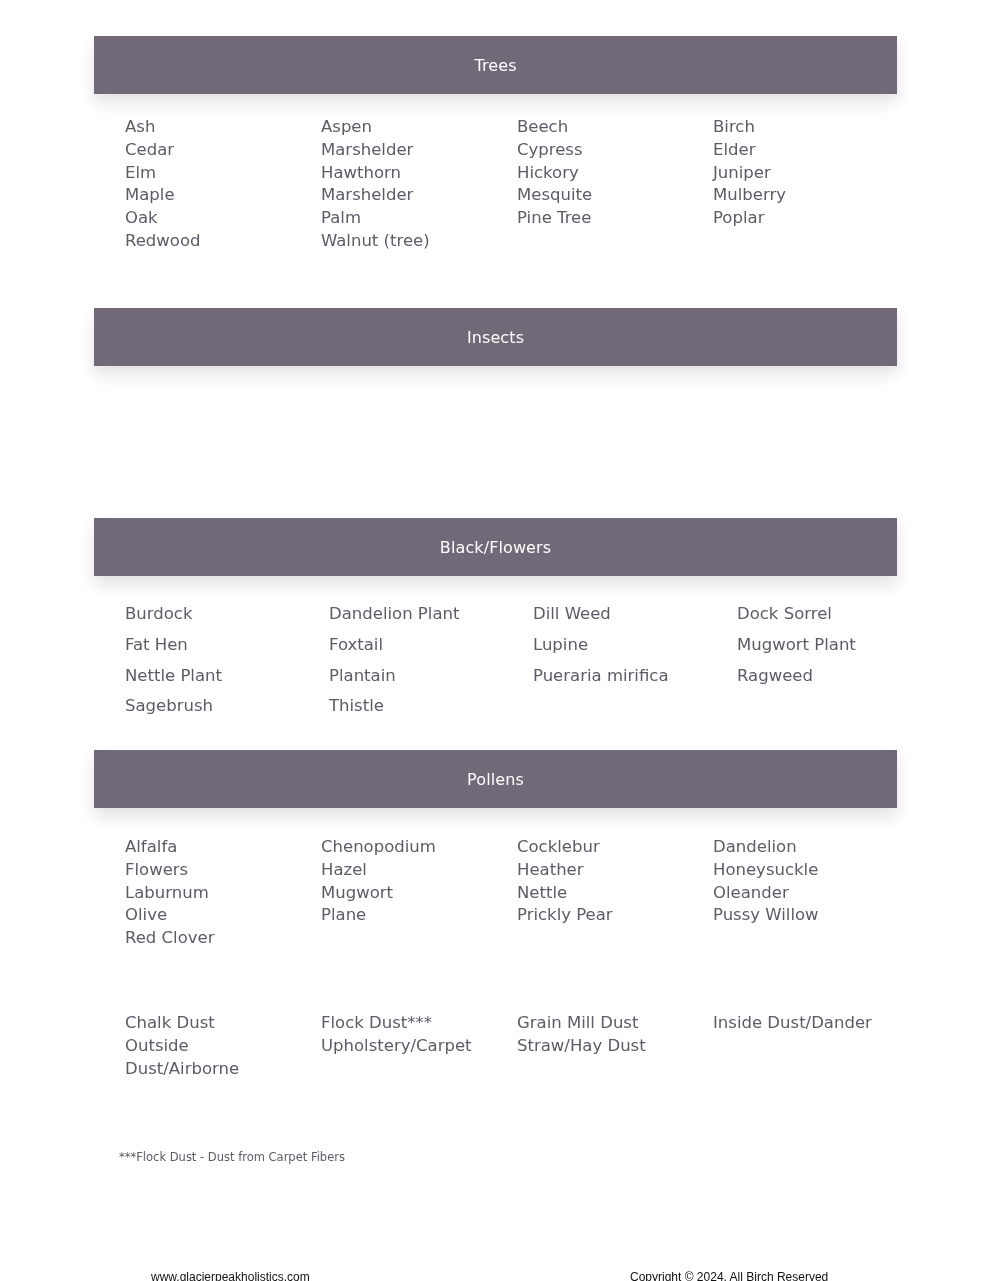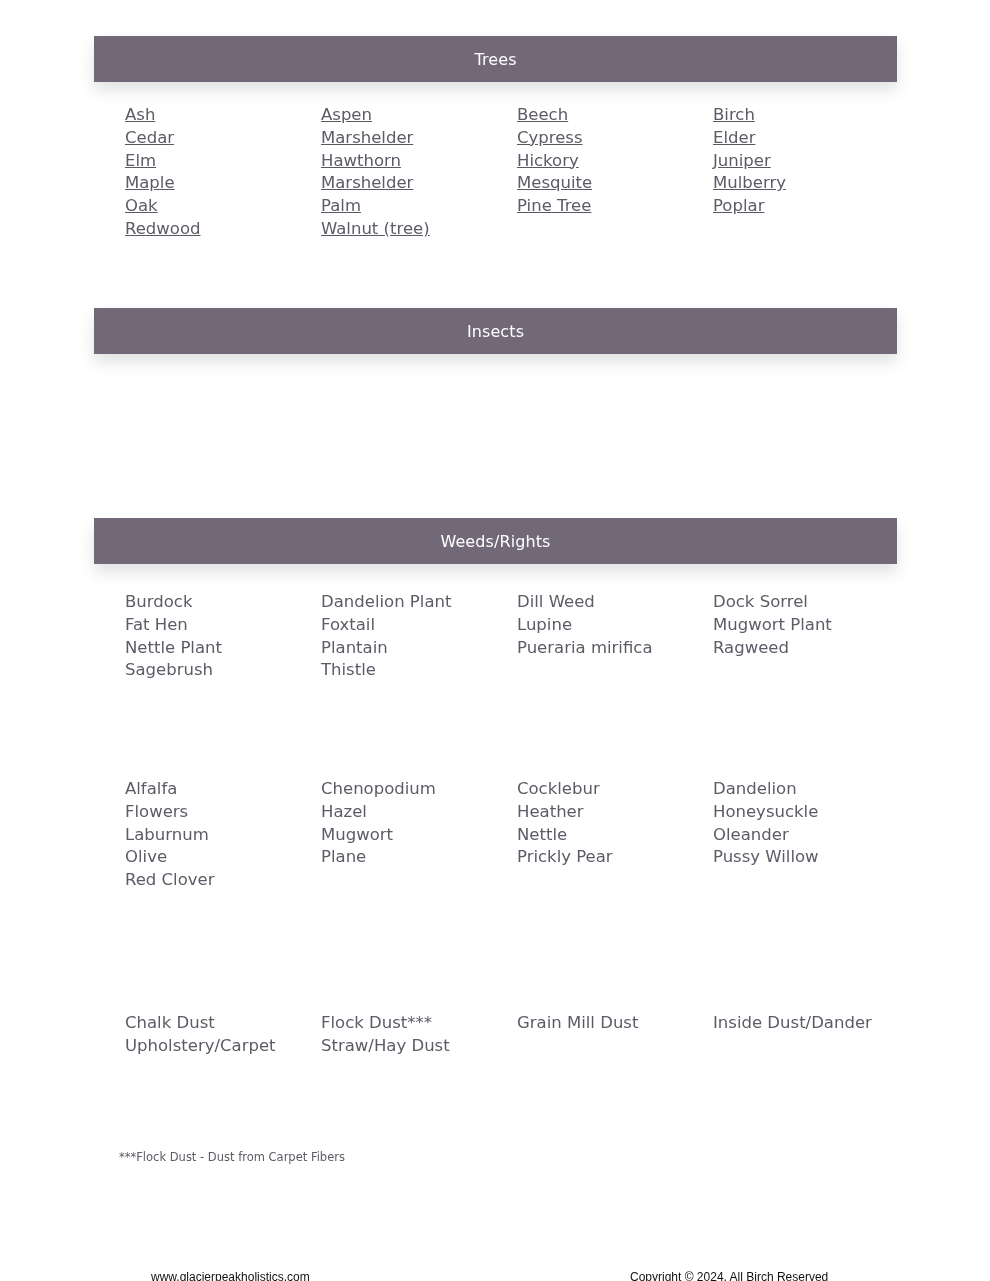--- a/index.html
+++ b/index.html
@@ -1,20 +1,20 @@
 <!DOCTYPE html>
 <html><head>
   <meta charset="utf-8">
   <style>
     * { box-sizing: border-box; margin: 0; padding: 0; }
     html, body { width: 990px; height: 1281px; background: #ffffff; }
     body { position: relative; font-family: "DejaVu Sans", sans-serif; color: #5c5863; overflow: hidden; }
     .section { position: absolute; left: 94px; width: 803px; }
     .bar {
-      height: 46px; background: #716878; color: #ffffff;
+      height: 58px; background: #716878; color: #ffffff;
       display: flex; align-items: center; justify-content: center;
       font-size: 16px; letter-spacing: 0.1px;
       box-shadow: 0 8px 16px rgba(0,0,0,0.12);
     }
     .grid {
       display: grid; grid-template-columns: 196px 196px 196px 196px;
       padding-left: 31px; margin-top: 22px;
       row-gap: 0;
     }
     .grid span { font-size: 16.5px; line-height: 22.8px; color: #5e5a66; white-space: nowrap; }
@@ -24,21 +24,21 @@
     .footer.left { left: 151px; }
     .footer.right { left: 630px; }
   </style>
 </head>
 <body>
 
 <div class="section" style="top:36px;">
   <div class="bar">
     <span>Trees</span>
   </div>
-  <div class="grid" style="margin-top:22px;text-decoration:underline;">
+  <div class="grid" style="margin-top:22px;">
     <span>Ash</span>
     <span>Aspen</span>
     <span>Beech</span>
     <span>Birch</span>
     <span>Cedar</span>
     <span>Marshelder</span>
     <span>Cypress</span>
     <span>Elder</span>
     <span>Elm</span>
     <span>Hawthorn</span>
@@ -58,41 +58,44 @@
 </div>
 
 <div class="section" style="top:308px;">
   <div class="bar">
     <span>Insects</span>
   </div>
 </div>
 
 <div class="section" style="top:518px;">
   <div class="bar">
-    <span>Weeds/Rights</span>
+    <span>Black/Flowers</span>
   </div>
-  <div class="grid" style="margin-top:27px;">
+  <div class="grid" style="margin-top:27px;gap:8px;">
     <span>Burdock</span>
     <span>Dandelion Plant</span>
     <span>Dill Weed</span>
     <span>Dock Sorrel</span>
     <span>Fat Hen</span>
     <span>Foxtail</span>
     <span>Lupine</span>
     <span>Mugwort Plant</span>
     <span>Nettle Plant</span>
     <span>Plantain</span>
     <span>Pueraria mirifica</span>
     <span>Ragweed</span>
     <span>Sagebrush</span>
     <span>Thistle</span>
   </div>
 </div>
 
 <div class="section" style="top:750px;">
+  <div class="bar">
+    <span>Pollens</span>
+  </div>
   <div class="grid" style="margin-top:28px;">
     <span>Alfalfa</span>
     <span>Chenopodium</span>
     <span>Cocklebur</span>
     <span>Dandelion</span>
     <span>Flowers</span>
     <span>Hazel</span>
     <span>Heather</span>
     <span>Honeysuckle</span>
     <span>Laburnum</span>
@@ -106,20 +109,21 @@
     <span>Red Clover</span>
   </div>
 </div>
 
 <div class="section" style="top:984px;">
   <div class="grid" style="margin-top:28px;">
     <span>Chalk Dust</span>
     <span>Flock Dust***</span>
     <span>Grain Mill Dust</span>
     <span>Inside Dust/Dander</span>
+    <span class="wrap" style="width:150px;">Outside Dust/Airborne</span>
     <span>Upholstery/Carpet</span>
     <span>Straw/Hay Dust</span>
   </div>
 </div>
 
 <div class="footnote">***Flock Dust - Dust from Carpet Fibers</div>
 
 <div class="footer left">www.glacierpeakholistics.com</div>
 <div class="footer right">Copyright © 2024, All Birch Reserved</div>
 

